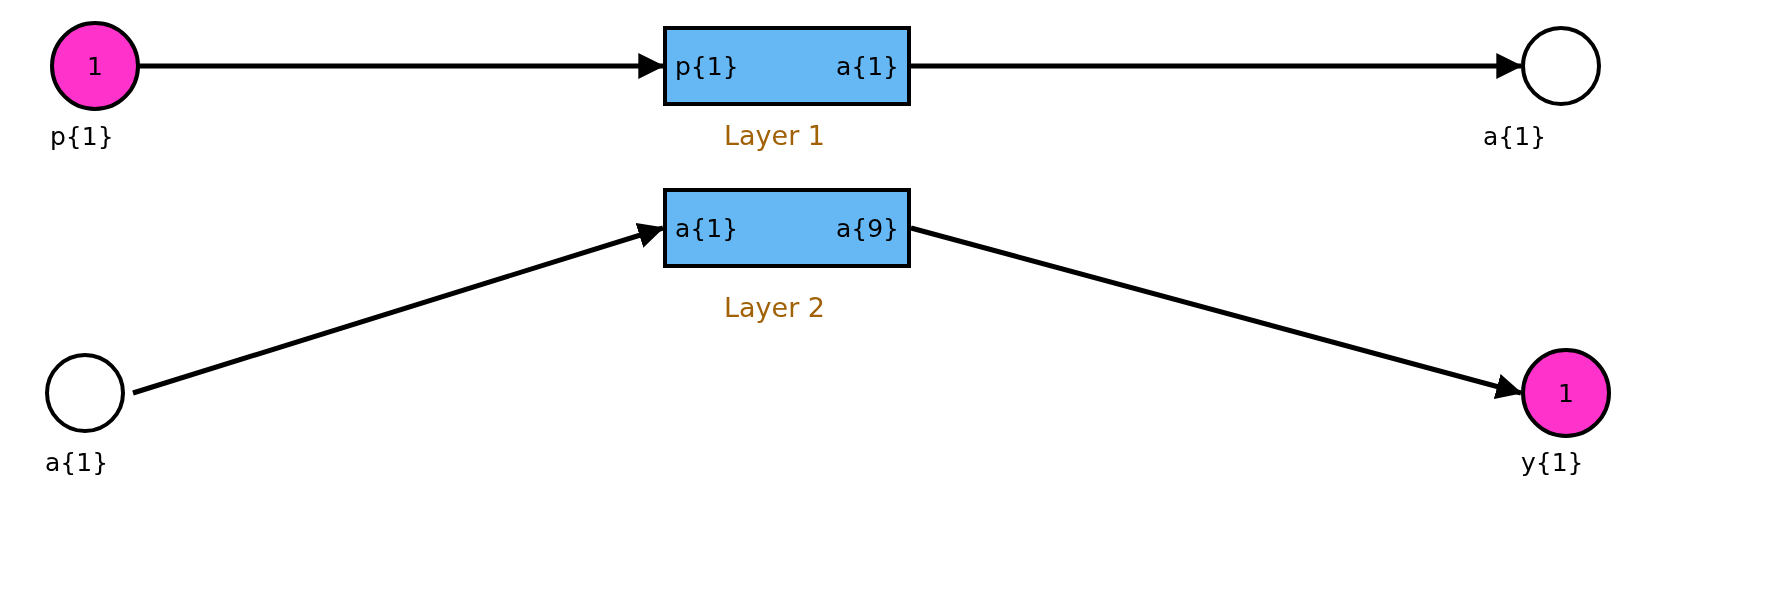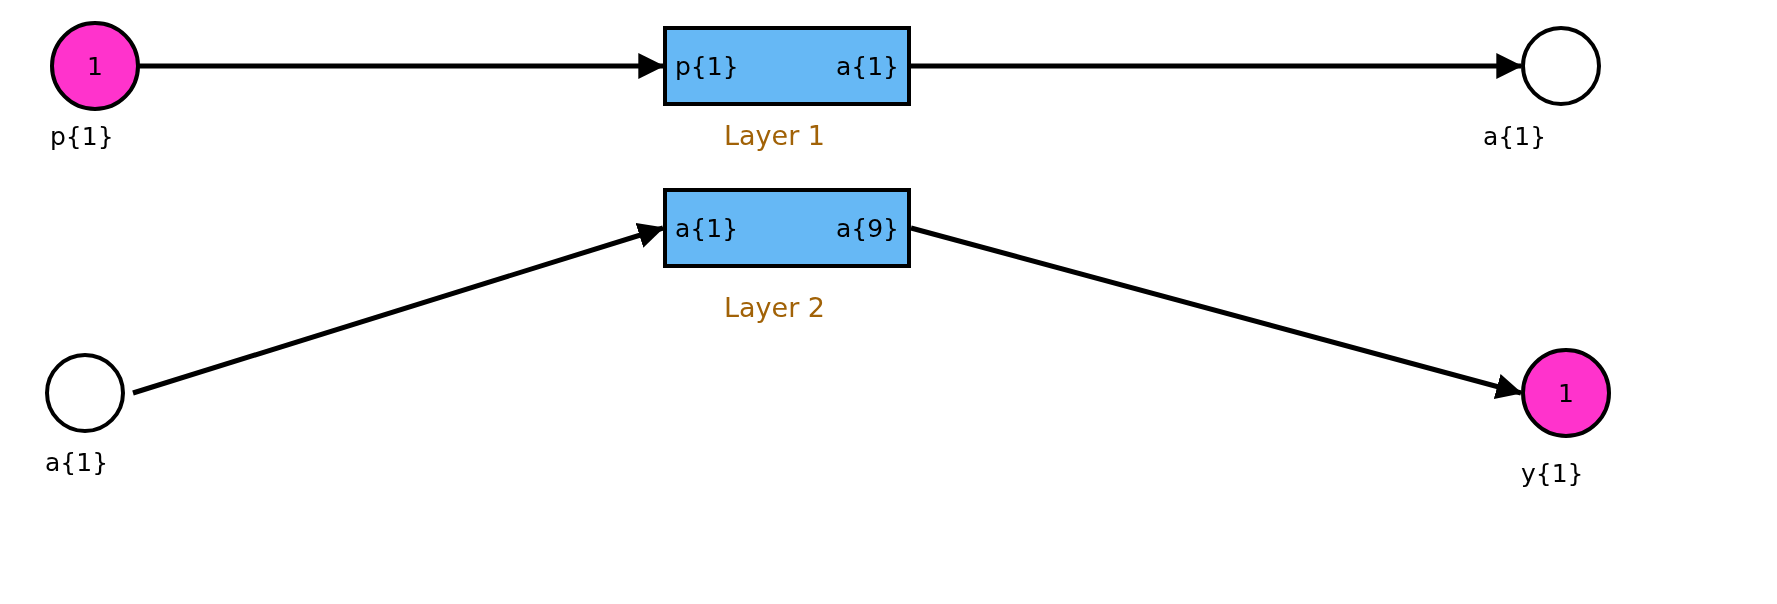--- a/index.html
+++ b/index.html
@@ -123,15 +123,15 @@
 
   <div class="layer-block" style="left:663px; top:188px; width:248px; height:80px;">
     <span class="port-label port-in">a{1}</span>
     <span class="port-label port-out">a{9}</span>
   </div>
   <div class="caption" style="left:724px; top:294px;">Layer 2</div>
 
   <div class="node filled" style="left:1521px; top:348px; width:90px; height:90px;">
     <span>1</span>
   </div>
-  <div class="node-label" style="left:1521px; top:450px;margin-top:11px;">y{1}</div>
+  <div class="node-label" style="left:1521px; top:450px;">y{1}</div>
 
 </div>
 
 </body></html>

